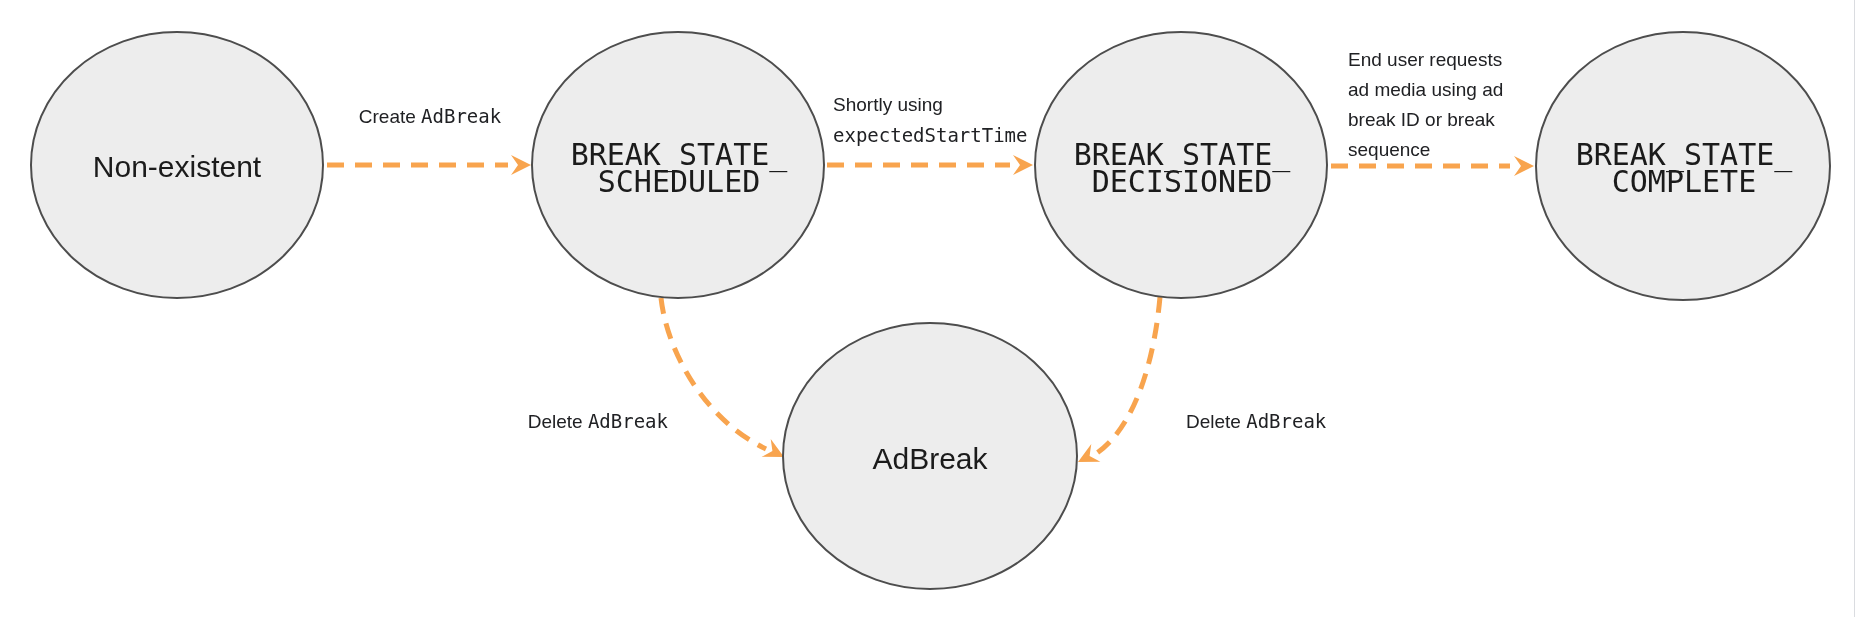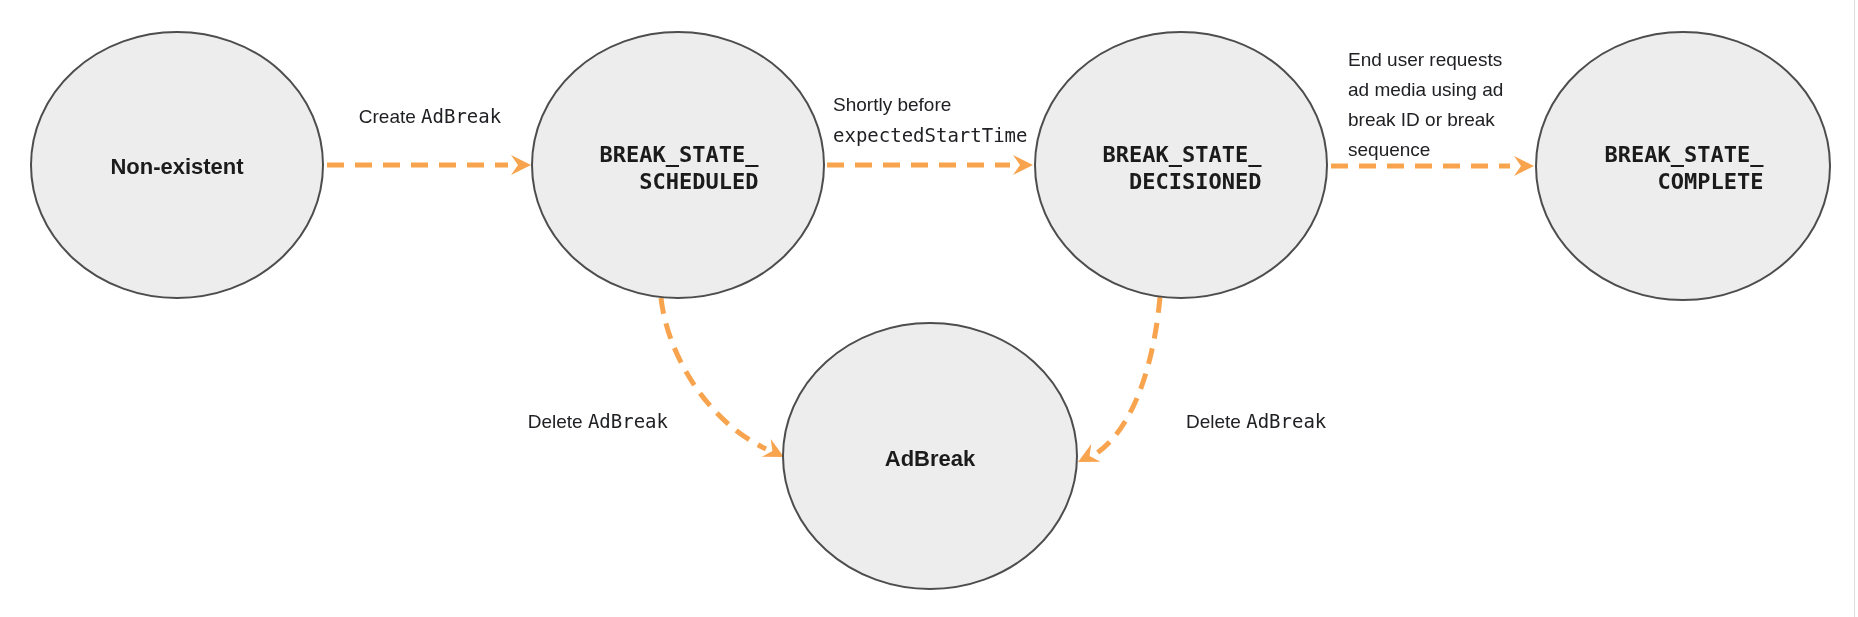--- a/index.html
+++ b/index.html
@@ -20,24 +20,24 @@
     color:var(--text);
   }
   .diagram-svg{position:absolute;left:0;top:0;}
   .node{fill:var(--node-fill);stroke:var(--node-stroke);stroke-width:2;}
   .edge{fill:none;stroke:var(--arrow-orange);stroke-width:5;stroke-dasharray:17 11;}
   .edge.curve{stroke-dasharray:16 10;}
   .head{fill:var(--arrow-orange);stroke:none;}
   .state-label{
     position:absolute;
     transform:translate(-50%,-50%);
-    text-align:right;
+    text-align:center;
     white-space:pre-line;
-    font-weight:bold;
-    font-size:22px;
+    font-weight:normal;
+    font-size:30px;
     line-height:27px;
     color:#1b1b1b;
   }
   .state-label.mono{font-family:"DejaVu Sans Mono",monospace;}
   .state-label.sans{font-family:"Liberation Sans",sans-serif;}
   .edge-label{
     position:absolute;
     font-size:19px;
     line-height:30px;
     color:var(--text);
@@ -84,21 +84,21 @@
   <div class="state-label mono" style="left:679px;top:168px">BREAK_STATE_
 SCHEDULED</div>
   <div class="state-label mono" style="left:1182px;top:168px">BREAK_STATE_
 DECISIONED</div>
   <div class="state-label mono" style="left:1684px;top:168px">BREAK_STATE_
 COMPLETE</div>
   <div class="state-label sans" style="left:930px;top:458px">AdBreak</div>
 
   <div class="edge-label" style="left:330px;top:101px;width:200px;text-align:center"><span class="sans">Create </span><span class="mono">AdBreak</span></div>
 
-  <div class="edge-label" style="left:833px;top:90px"><span class="sans line">Shortly before</span><span class="mono line">expectedStartTime</span></div>
+  <div class="edge-label" style="left:833px;top:90px"><span class="sans line">Shortly using</span><span class="mono line">expectedStartTime</span></div>
 
   <div class="edge-label" style="left:1348px;top:45px"><span class="sans">End user requests
 ad media using ad
 break ID or break
 sequence</span></div>
 
   <div class="edge-label" style="left:460px;top:406px;width:208px;text-align:right"><span class="sans">Delete </span><span class="mono">AdBreak</span></div>
 
   <div class="edge-label" style="left:1186px;top:406px"><span class="sans">Delete </span><span class="mono">AdBreak</span></div>
 

